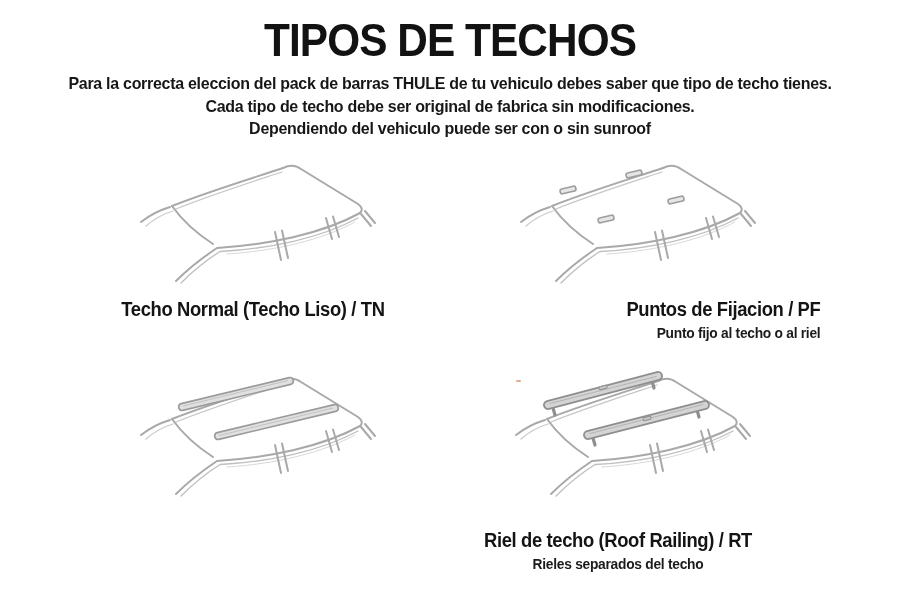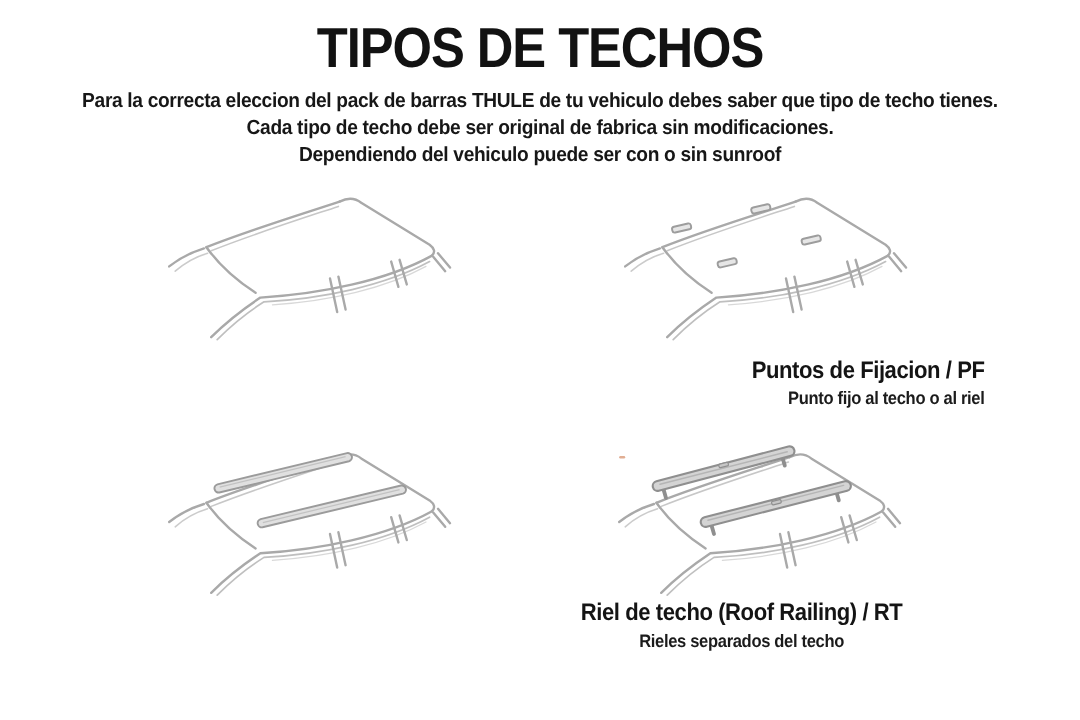--- a/index.html
+++ b/index.html
@@ -46,21 +46,21 @@
   #illus-ra{left:115px;top:365px;}
   #illus-rt{left:490px;top:365px;}
   .caption{
     position:absolute;
     width:440px;
     text-align:center;
   }
   #cap-tn{left:33px;top:298px;}
   #cap-pf{left:398px;top:298px;text-align:right;}
   #cap-ra{left:33px;top:521px;}
-  #cap-rt{left:398px;top:500px;}
+  #cap-rt{left:398px;top:529px;}
   .cap-label{
     font-size:20px;
     font-weight:bold;
     letter-spacing:-0.4px;
     transform:scaleX(0.92);
     color:#141414;
   }
   .cap-sub{
     font-size:15px;
     font-weight:bold;
@@ -158,20 +158,23 @@
       <path d="M57,36.1 L167,7.1 A4,4 0 0 1 169,14.9 L59,43.9 A4,4 0 0 1 57,36.1 Z"></path>
       <path d="M97,66.1 L214,36.1 A4,4 0 0 1 216,43.9 L99,73.9 A4,4 0 0 1 97,66.1 Z"></path>
 
       <path d="M60,38.5 L166,11.5" fill="none" stroke="#b5b5b5" stroke-width="1.2"></path>
       <path d="M100,68.5 L213,39.5" fill="none" stroke="#b5b5b5" stroke-width="1.2"></path>
       <rect x="-4" y="-1.5" width="8" height="3" rx="1" transform="translate(113,22.5) rotate(-15)" fill="#c7c7c7" stroke-width="1"></rect>
       <rect x="-4" y="-1.5" width="8" height="3" rx="1" transform="translate(157,53.5) rotate(-14)" fill="#c7c7c7" stroke-width="1"></rect>
     </g>
   </svg>
 
+  <div id="cap-tn" class="caption">
+    <div class="cap-label">Techo Normal (Techo Liso) / TN</div>
+  </div>
 
   <div id="cap-pf" class="caption">
     <div class="cap-label">Puntos de Fijacion / PF</div>
     <div class="cap-sub">Punto fijo al techo o al riel</div>
   </div>
 
 
   <div id="cap-rt" class="caption">
     <div class="cap-label">Riel de techo (Roof Railing) / RT</div>
     <div class="cap-sub">Rieles separados del techo</div>

